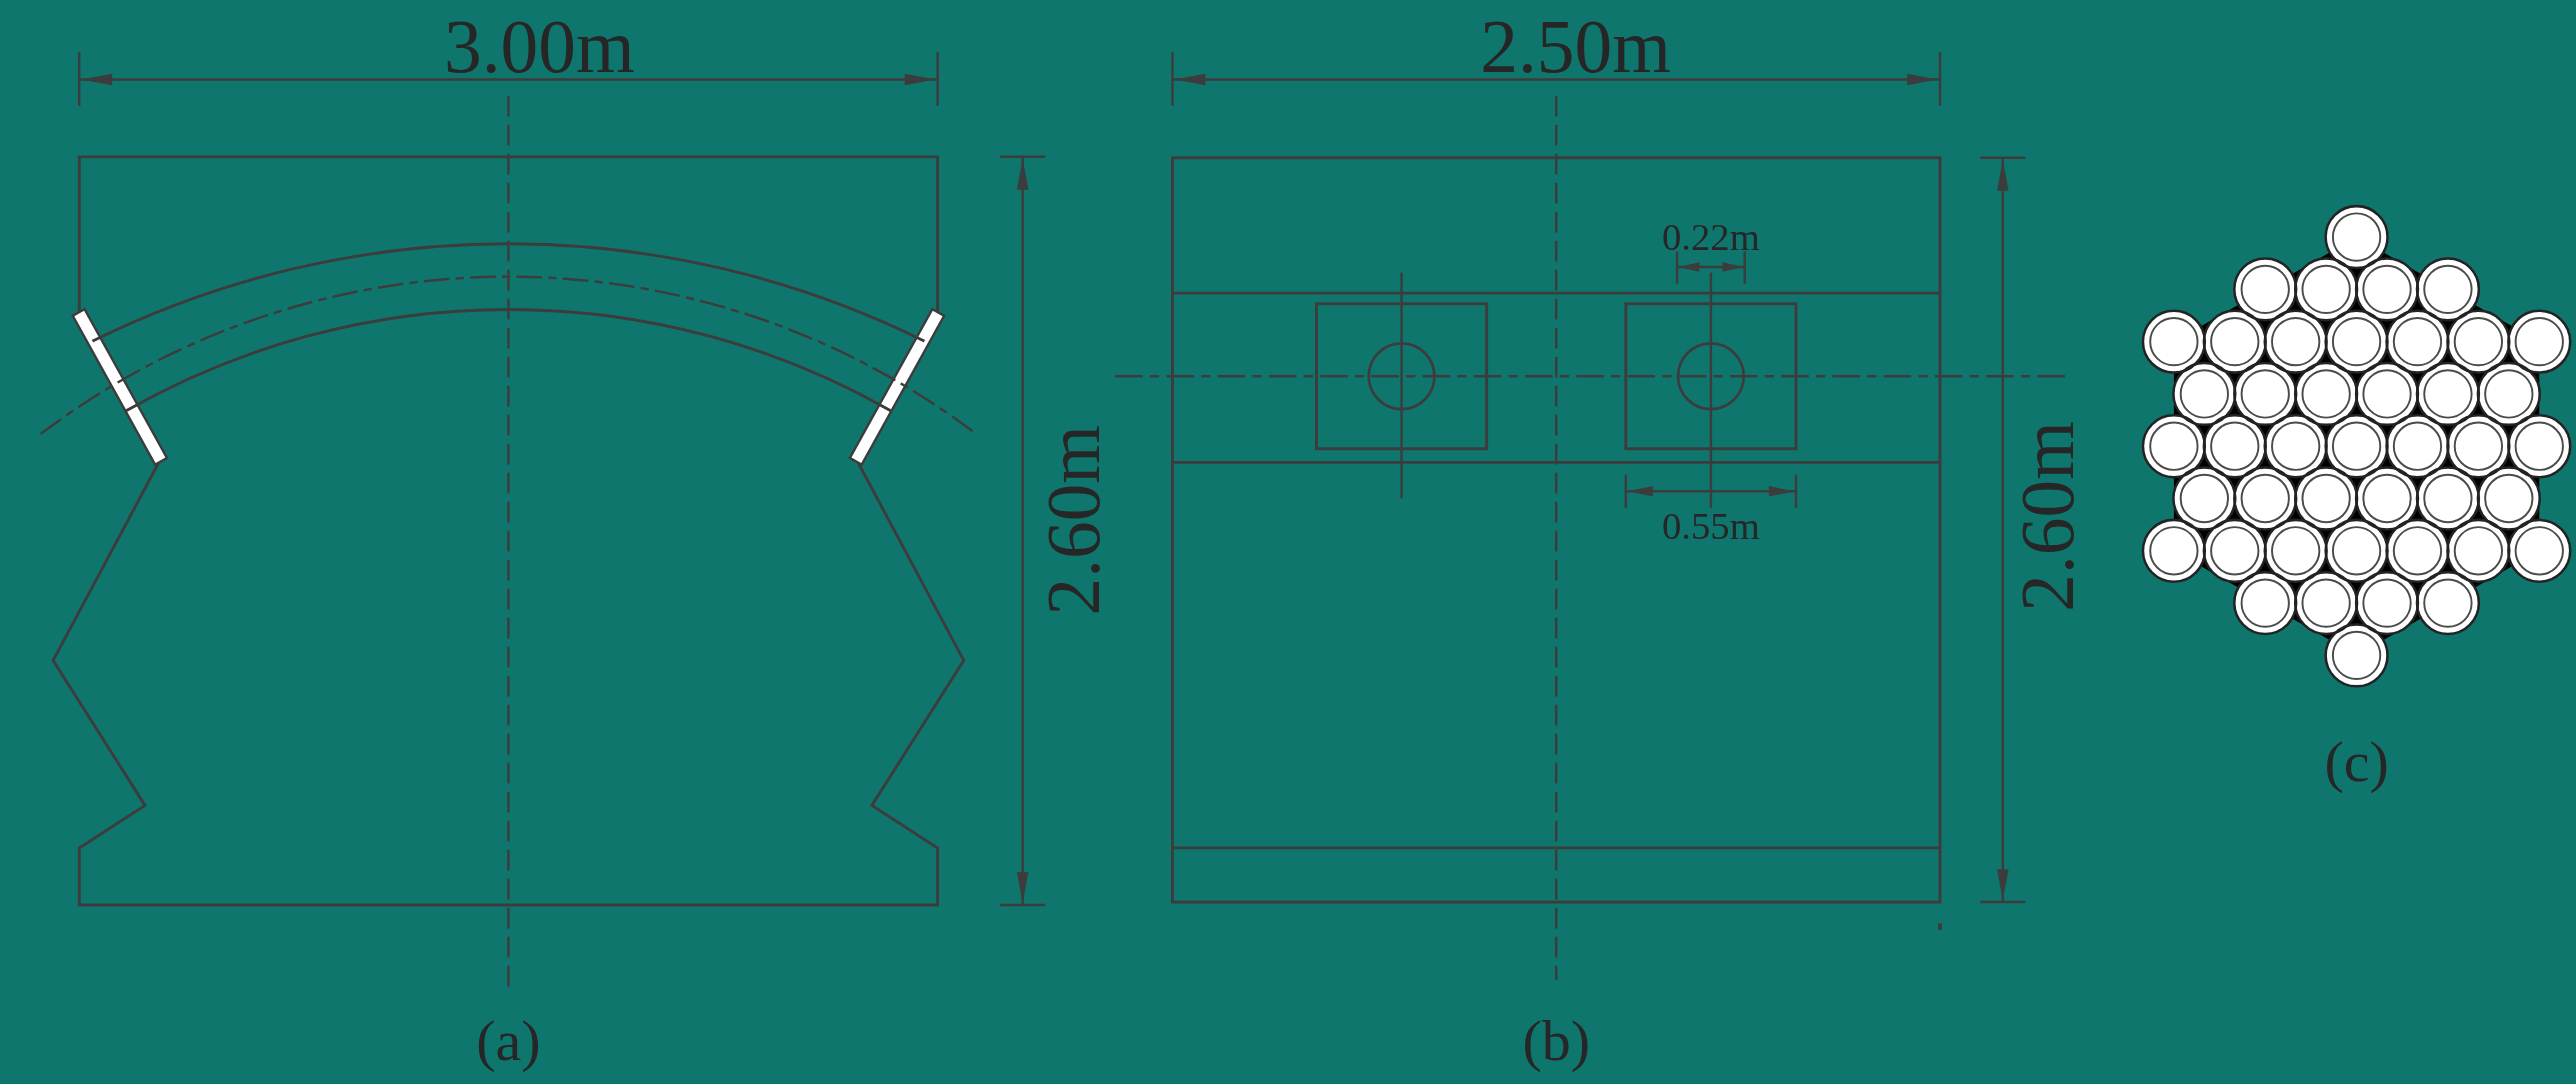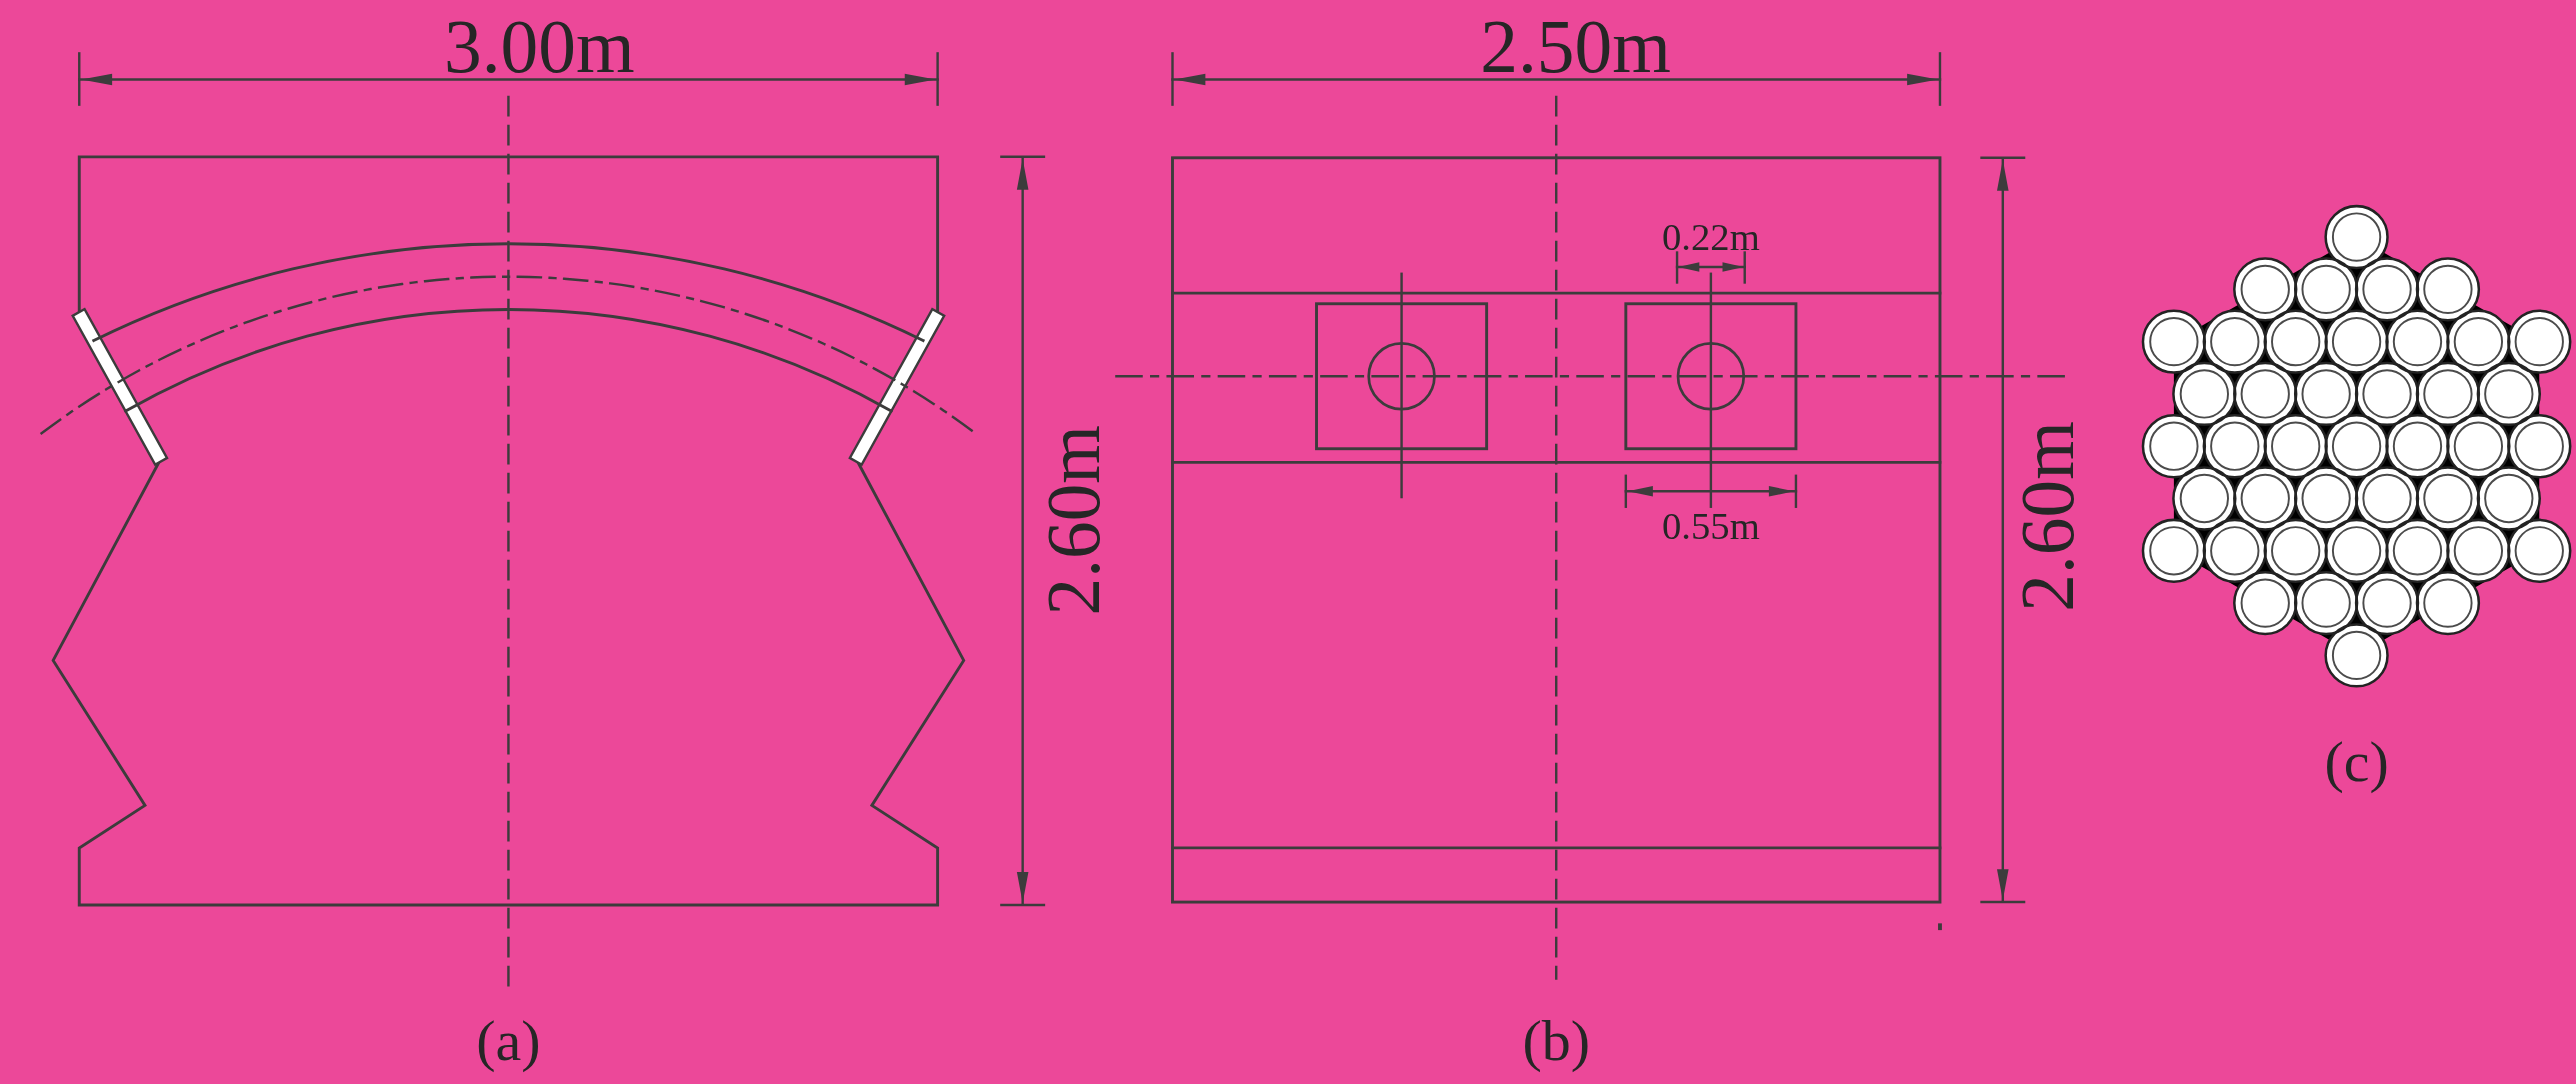--- a/index.html
+++ b/index.html
@@ -1,16 +1,16 @@
 <!DOCTYPE html>
 <html><head>
 <meta charset="utf-8">
 <style>
   html,body{margin:0;padding:0;background:#ffffff;}
-  .page{position:relative;width:2576px;height:1085px;background:#ec4899;overflow:hidden;
+  .page{position:relative;width:2576px;height:1085px;background:#0f766e;overflow:hidden;
         font-family:"Liberation Serif", serif;}
   svg{display:block;}
   text{fill:#262626;}
   .dim-text{font-size:78px;}
   .dim-text-small{font-size:40px;}
   .panel-label{font-size:60px;}
 </style>
 </head>
 <body>
 

